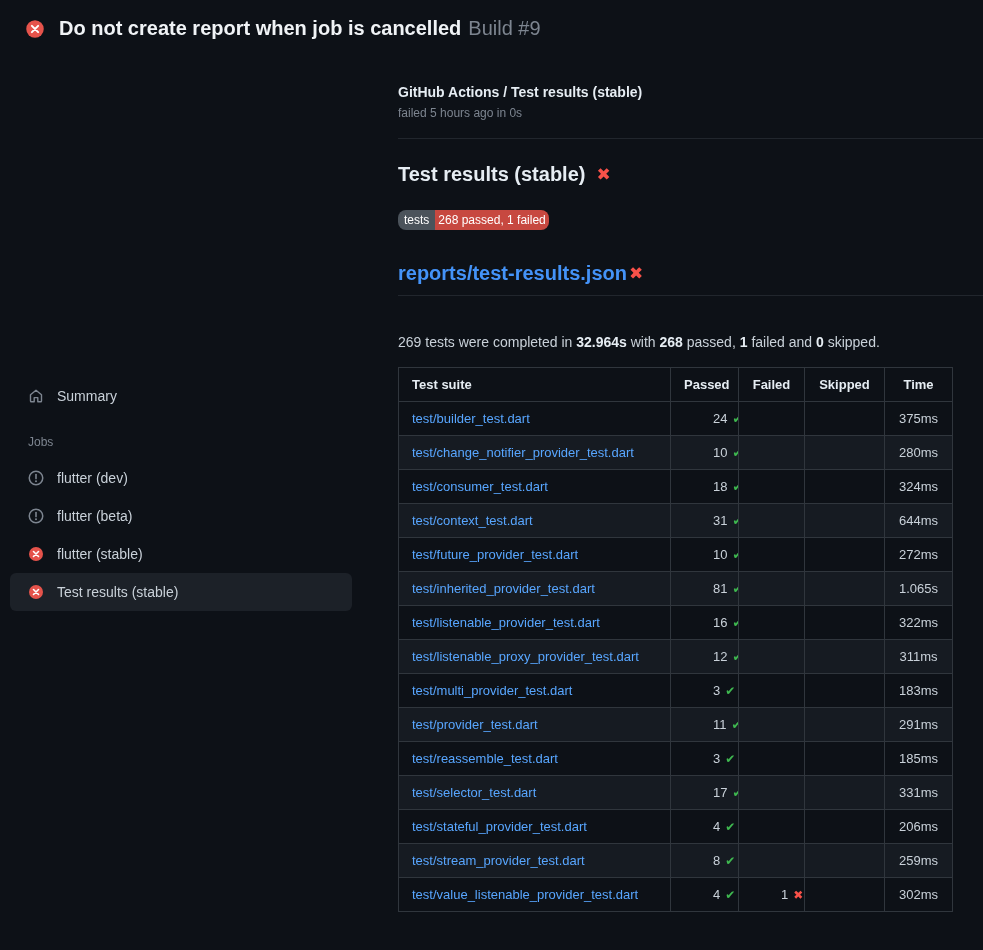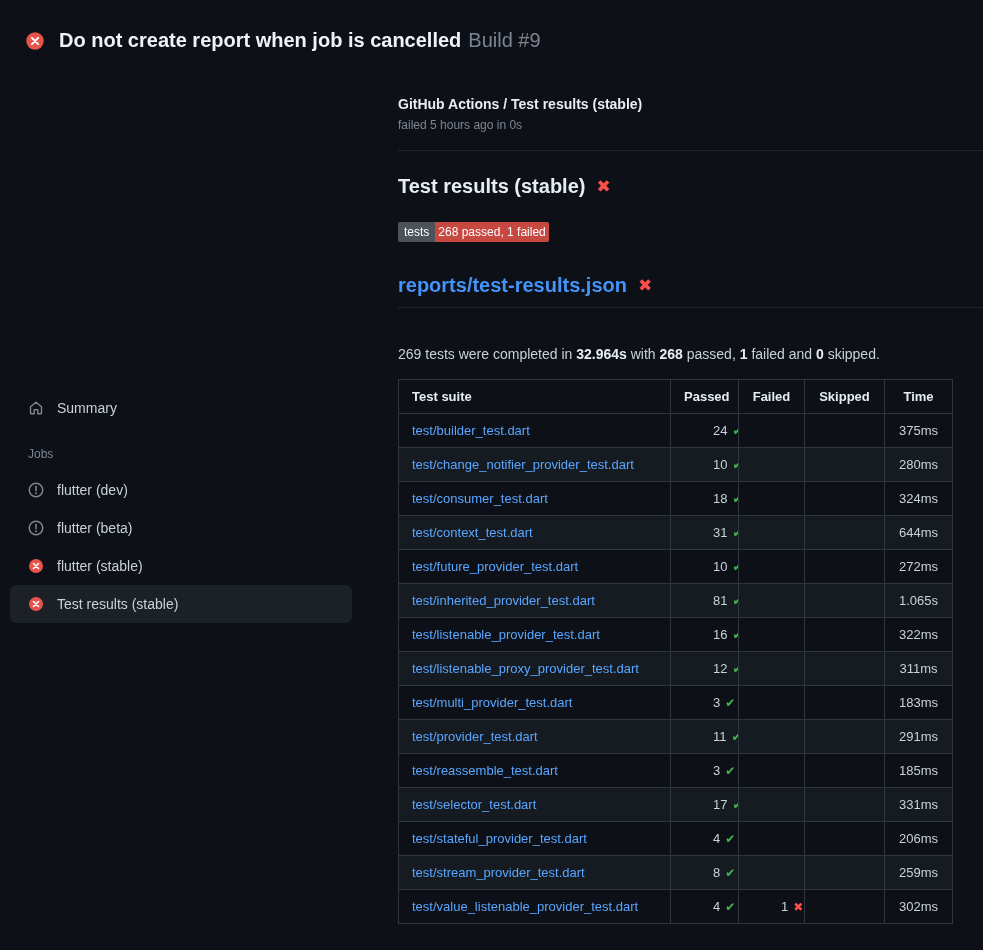--- a/index.html
+++ b/index.html
@@ -2,21 +2,21 @@
 <html><head>
 <meta charset="utf-8">
 <style>
   * { margin:0; padding:0; box-sizing:border-box; }
   body {
     width:983px; height:950px; overflow:hidden;
     background:#0d1117; color:#c9d1d9;
     font-family:"Liberation Sans","DejaVu Sans",sans-serif;
     font-size:14px;
   }
-  .header { display:flex; align-items:center; gap:14px; padding:17px 24px 14px 25px;margin-top:12px; }
+  .header { display:flex; align-items:center; gap:14px; padding:17px 24px 14px 25px; }
   .header h1 { font-size:20px; font-weight:700; color:#f0f3f6; white-space:nowrap; }
   .header .build { color:#7d8590; font-weight:400; margin-left:7px; }
   .status-icon { display:inline-flex; flex:none; align-items:center; }
 
   .layout { display:flex; align-items:center; }
   .sidebar { width:388px; flex:none; padding:22px 0 0 10px; }
   .side-item { display:flex; align-items:center; gap:13px; width:342px;
                padding:11px 18px; border-radius:6px; color:#c9d1d9; font-size:14px; cursor:pointer; }
   .side-item.selected { background:#1c2128; }
   .jobs-label { color:#7d8590; font-size:12px; padding:20px 18px 10px 18px; }
@@ -24,26 +24,26 @@
   .main { flex:1; min-width:0; padding:30px 0 0 10px; }
   .breadcrumb { font-weight:700; font-size:14px; color:#e6edf3; }
   .status-line { color:#7d8590; font-size:12px; margin-top:6px; }
   .divider { border:none; border-top:1px solid #21262d; margin:18px 0 0 0; }
 
   .section-title { margin-top:24px; font-size:20px; font-weight:700; color:#e6edf3;
                    display:flex; align-items:center; gap:11px; }
   .red-x { color:#f85149; font-size:17px; font-weight:700; line-height:1; }
 
   .badge-row { margin-top:24px; }
-  .badge { display:inline-flex; font-size:12px; line-height:1; border-radius:2px; overflow:hidden; color:#ffffff; }
+  .badge { display:inline-flex; font-size:12px; line-height:1; border-radius:8px; overflow:hidden; color:#ffffff; }
   .badge-key { background:#4b535b; padding:4px 6px; }
   .badge-val { background:#c74840; padding:4px 3px; }
 
   .report-title { margin-top:32px; padding-bottom:10px; border-bottom:1px solid #21262d;
-                  display:flex; align-items:center; gap:11px; font-size:20px; font-weight:700; }
+                  display:flex; align-items:center; gap:2px; font-size:20px; font-weight:700; }
   .report-title a { color:#4493f8; text-decoration:none; }
 
   .summary-line { margin-top:38px; font-size:14px; color:#c9d1d9; }
   .summary-line strong { color:#e6edf3; }
 
   table { margin-top:17px; border-collapse:collapse; width:554px; table-layout:fixed; font-size:13px; }
   th, td { border:1px solid #30363d; padding:0 13px; height:34px; overflow:hidden; white-space:nowrap; }
   th { color:#e6edf3; font-weight:700; text-align:left; background:#0d1117; }
   th.col-num, td.col-num { text-align:center; }
   tbody tr { background:#0d1117; }

